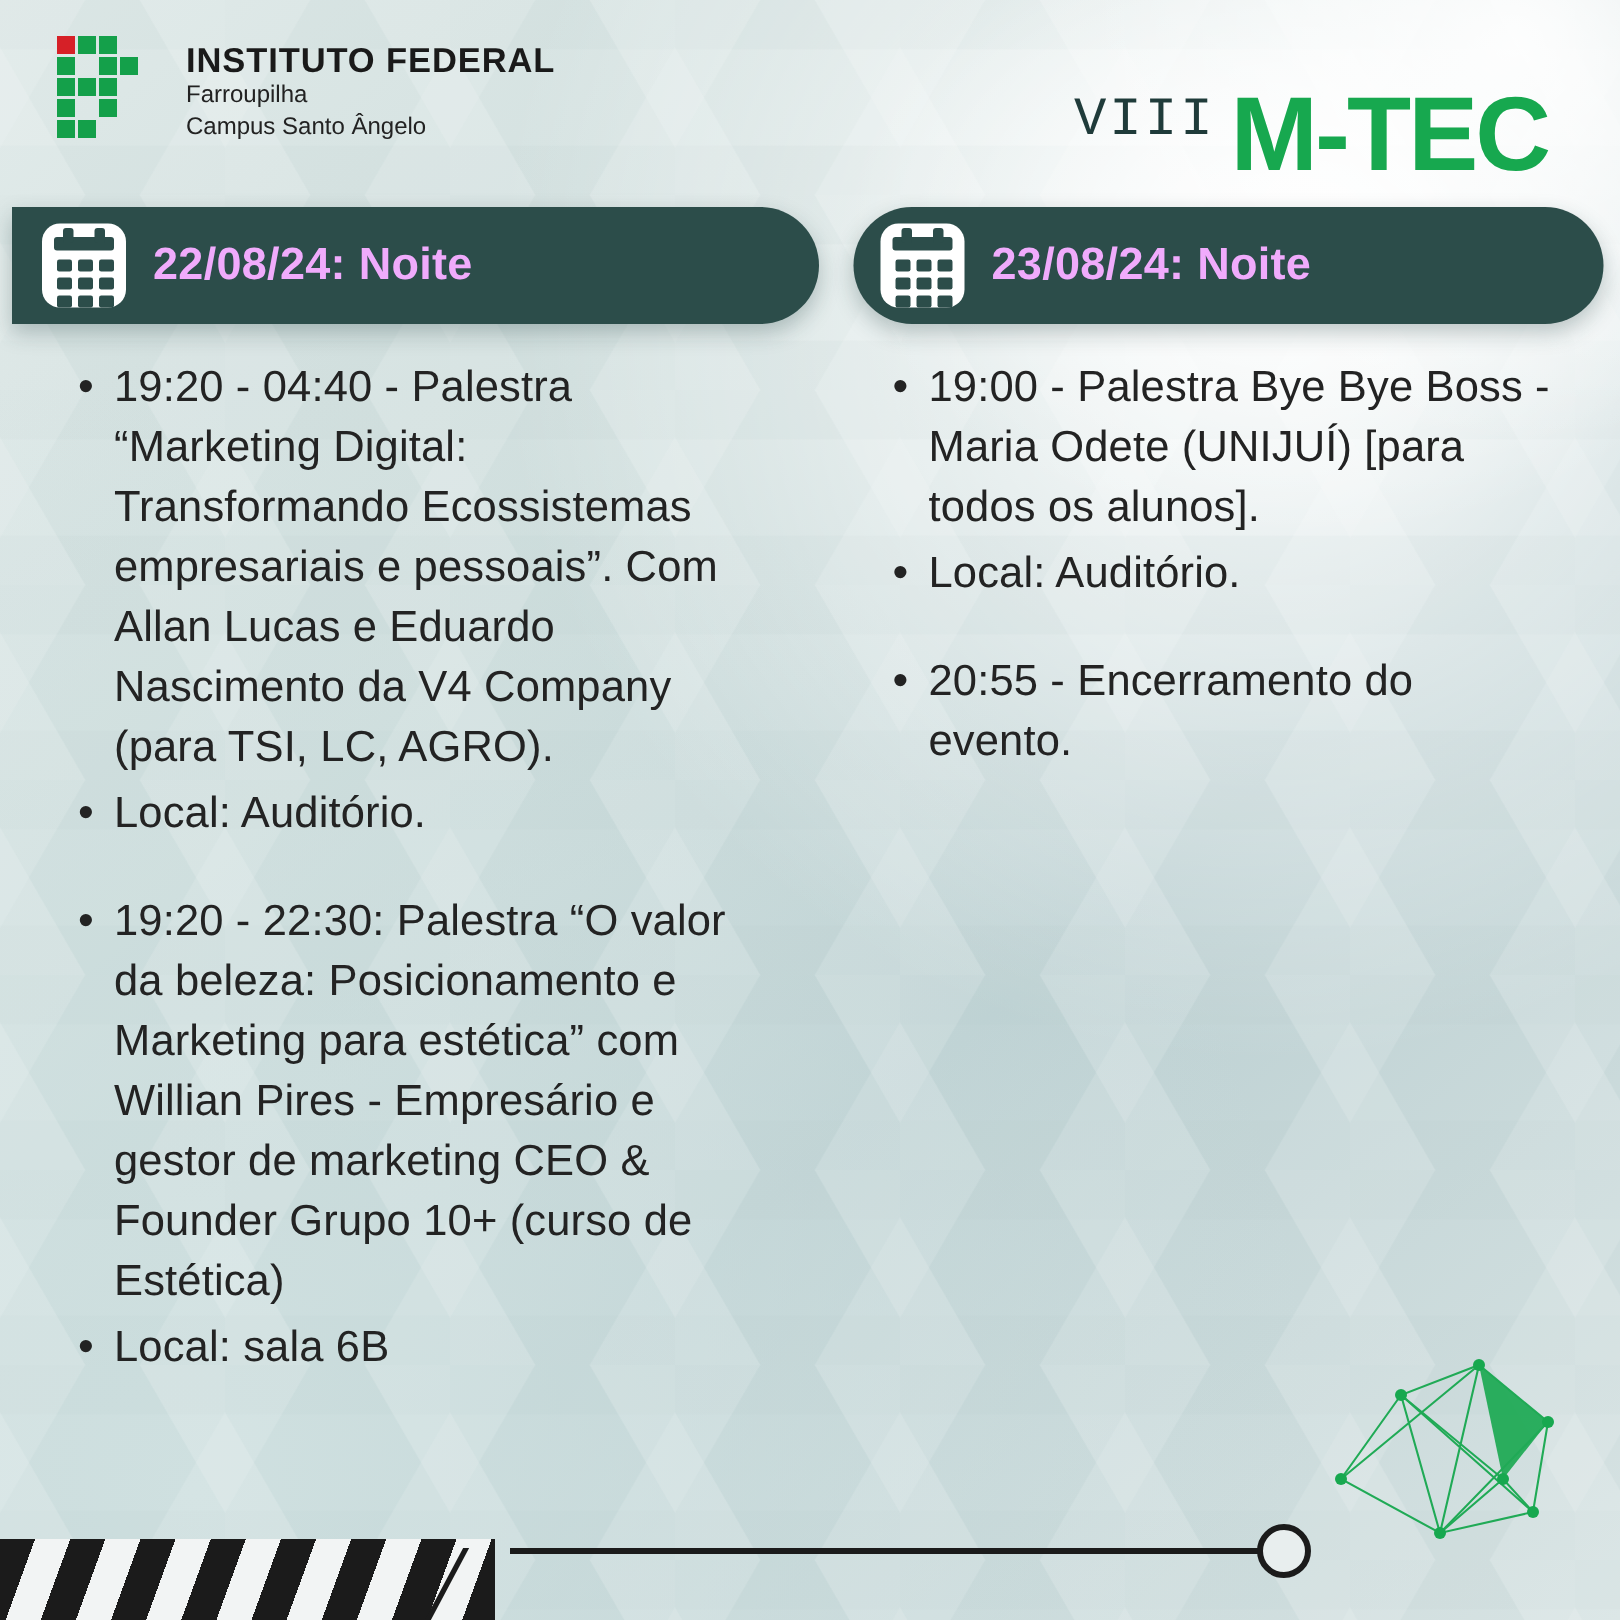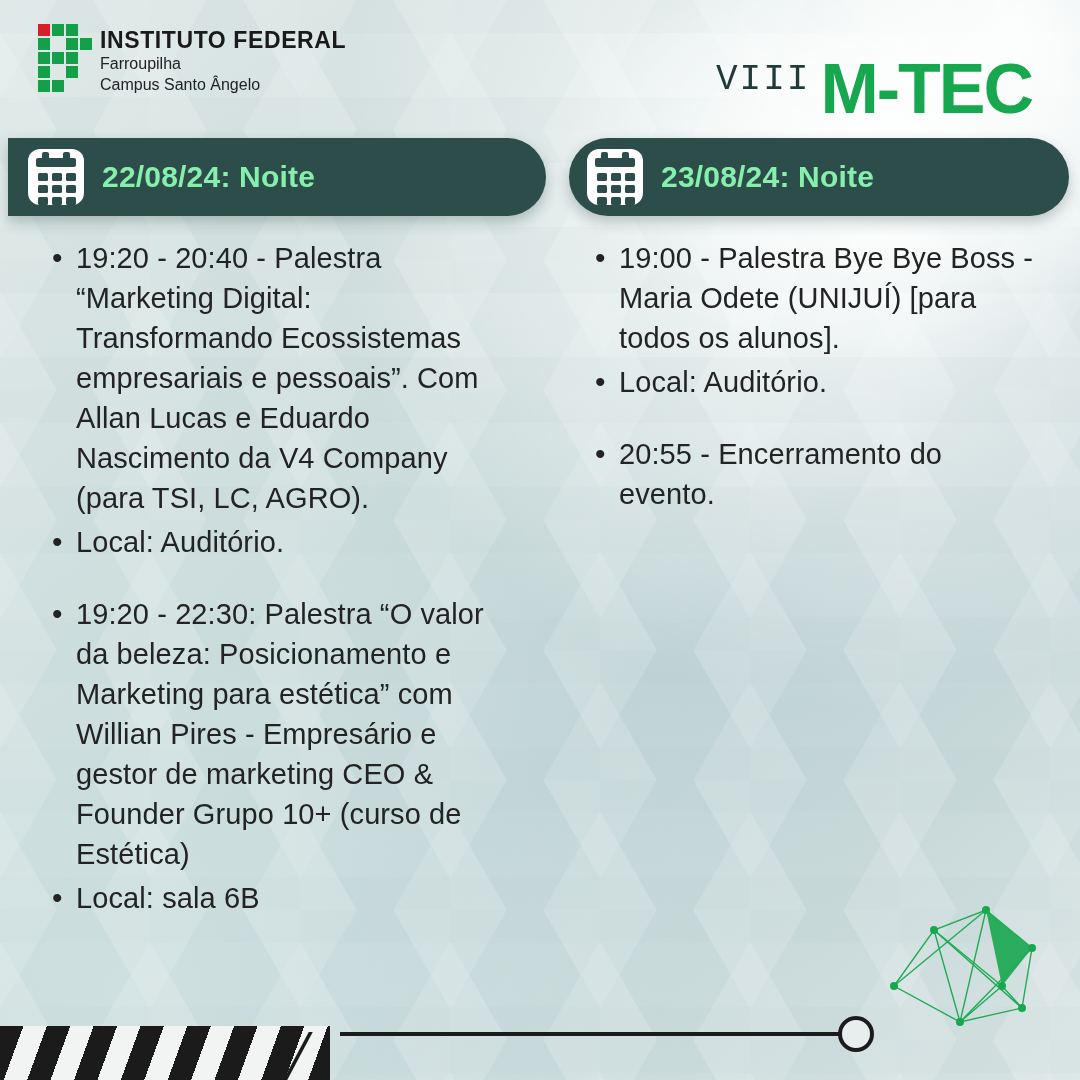--- a/index.html
+++ b/index.html
@@ -28,21 +28,21 @@
     opacity: 0.55;
     pointer-events: none;
   }
   .glow {
     position:absolute; width:620px; height:420px; left:560px; top:-60px;
     background: radial-gradient(ellipse at center, rgba(255,255,255,0.95) 0%, rgba(255,255,255,0) 70%);
     pointer-events:none;
   }
 
   
-  .header { position: absolute; top: 24px; left: 38px; display: flex; align-items: flex-start; gap: 0; }
+  .header { position: absolute; top: 24px; left: 38px; display: flex; align-items: flex-start; gap: 24px; }
   .if-mark { width: 62px; height: 68px; position: relative; flex: none; }
   .if-mark .sq { position: absolute; width: 12px; height: 12px; background: #14a04a; }
   .if-mark .red { background: #d62027; }
   .if-text { padding-top: 4px; }
   .if-title { font-size: 23px; font-weight: bold; letter-spacing: 0.6px; color: #1a1a1a; line-height: 1.05; }
   .if-sub { font-size: 16px; color: #222; line-height: 1.3; margin-top: 2px;}
   .if-sub2 { font-size: 16px; color: #222; line-height: 1.3;}
 
   .brand { position:absolute; top: 34px; right: 48px; display:flex; align-items:center; gap: 10px; }
   .brand-viii { font-size: 36px; letter-spacing: 2px; color:#1f3b3a; font-weight: 400; font-family:Liberation Mono, monospace;}
@@ -65,21 +65,21 @@
   .cal-icon {
     width: 56px; height: 56px; border-radius: 12px; background: #ffffff;
     position: relative; flex: none;
     display:flex; align-items:center; justify-content:center;
   }
   .cal-icon .bar { position:absolute; top:9px; left:8px; right:8px; height:9px; background:#2c4d4a; border-radius:2px;}
   .cal-icon .pegl, .cal-icon .pegr { position:absolute; top:3px; width:7px; height:10px; background:#2c4d4a; border-radius:2px;}
   .cal-icon .pegl { left: 14px; } .cal-icon .pegr { right: 14px; }
   .cal-icon .grid { position:absolute; top:24px; left:10px; display:grid; grid-template-columns: repeat(3, 10px); gap:4px; }
   .cal-icon .grid i { display:block; width:10px; height:8px; background:#2c4d4a; border-radius:1.5px;}
-  .pill-text { color:#86efac; font-size: 30px; font-weight: bold; letter-spacing: 0.2px; }
+  .pill-text { color:#f0abfc; font-size: 30px; font-weight: bold; letter-spacing: 0.2px; }
 
   
   ul.sched { list-style: none; margin-top: 22px; }
   ul.sched li {
     position: relative;
     padding-left: 30px;
     margin-bottom: 4px;
     color: #232323;
     font-size: 29px;
     line-height: 1.38;
@@ -168,21 +168,21 @@
             <i></i>
             <i></i>
             <i></i>
             <i></i>
             <i></i>
           </span>
       </div>
       <div class="pill-text">22/08/24: Noite</div>
     </div>
     <ul class="sched">
-      <li>19:20 - 20:40 - Palestra “Marketing Digital: Transformando Ecossistemas empresariais e pessoais”. Com Allan Lucas e Eduardo Nascimento da V4 Company (para TSI, LC, AGRO).</li>
+      <li>19:20 - 04:40 - Palestra “Marketing Digital: Transformando Ecossistemas empresariais e pessoais”. Com Allan Lucas e Eduardo Nascimento da V4 Company (para TSI, LC, AGRO).</li>
       <li>Local: Auditório.</li>
       <li class="spacer"></li>
       <li>19:20 - 22:30: Palestra “O valor da beleza: Posicionamento e Marketing para estética” com Willian Pires - Empresário e gestor de marketing CEO &amp; Founder Grupo 10+ (curso de Estética)</li>
       <li>Local: sala 6B</li>
     </ul>
   </div>
 
   <div class="col col-right">
     <div class="pill pill-right">
       <div class="cal-icon">

